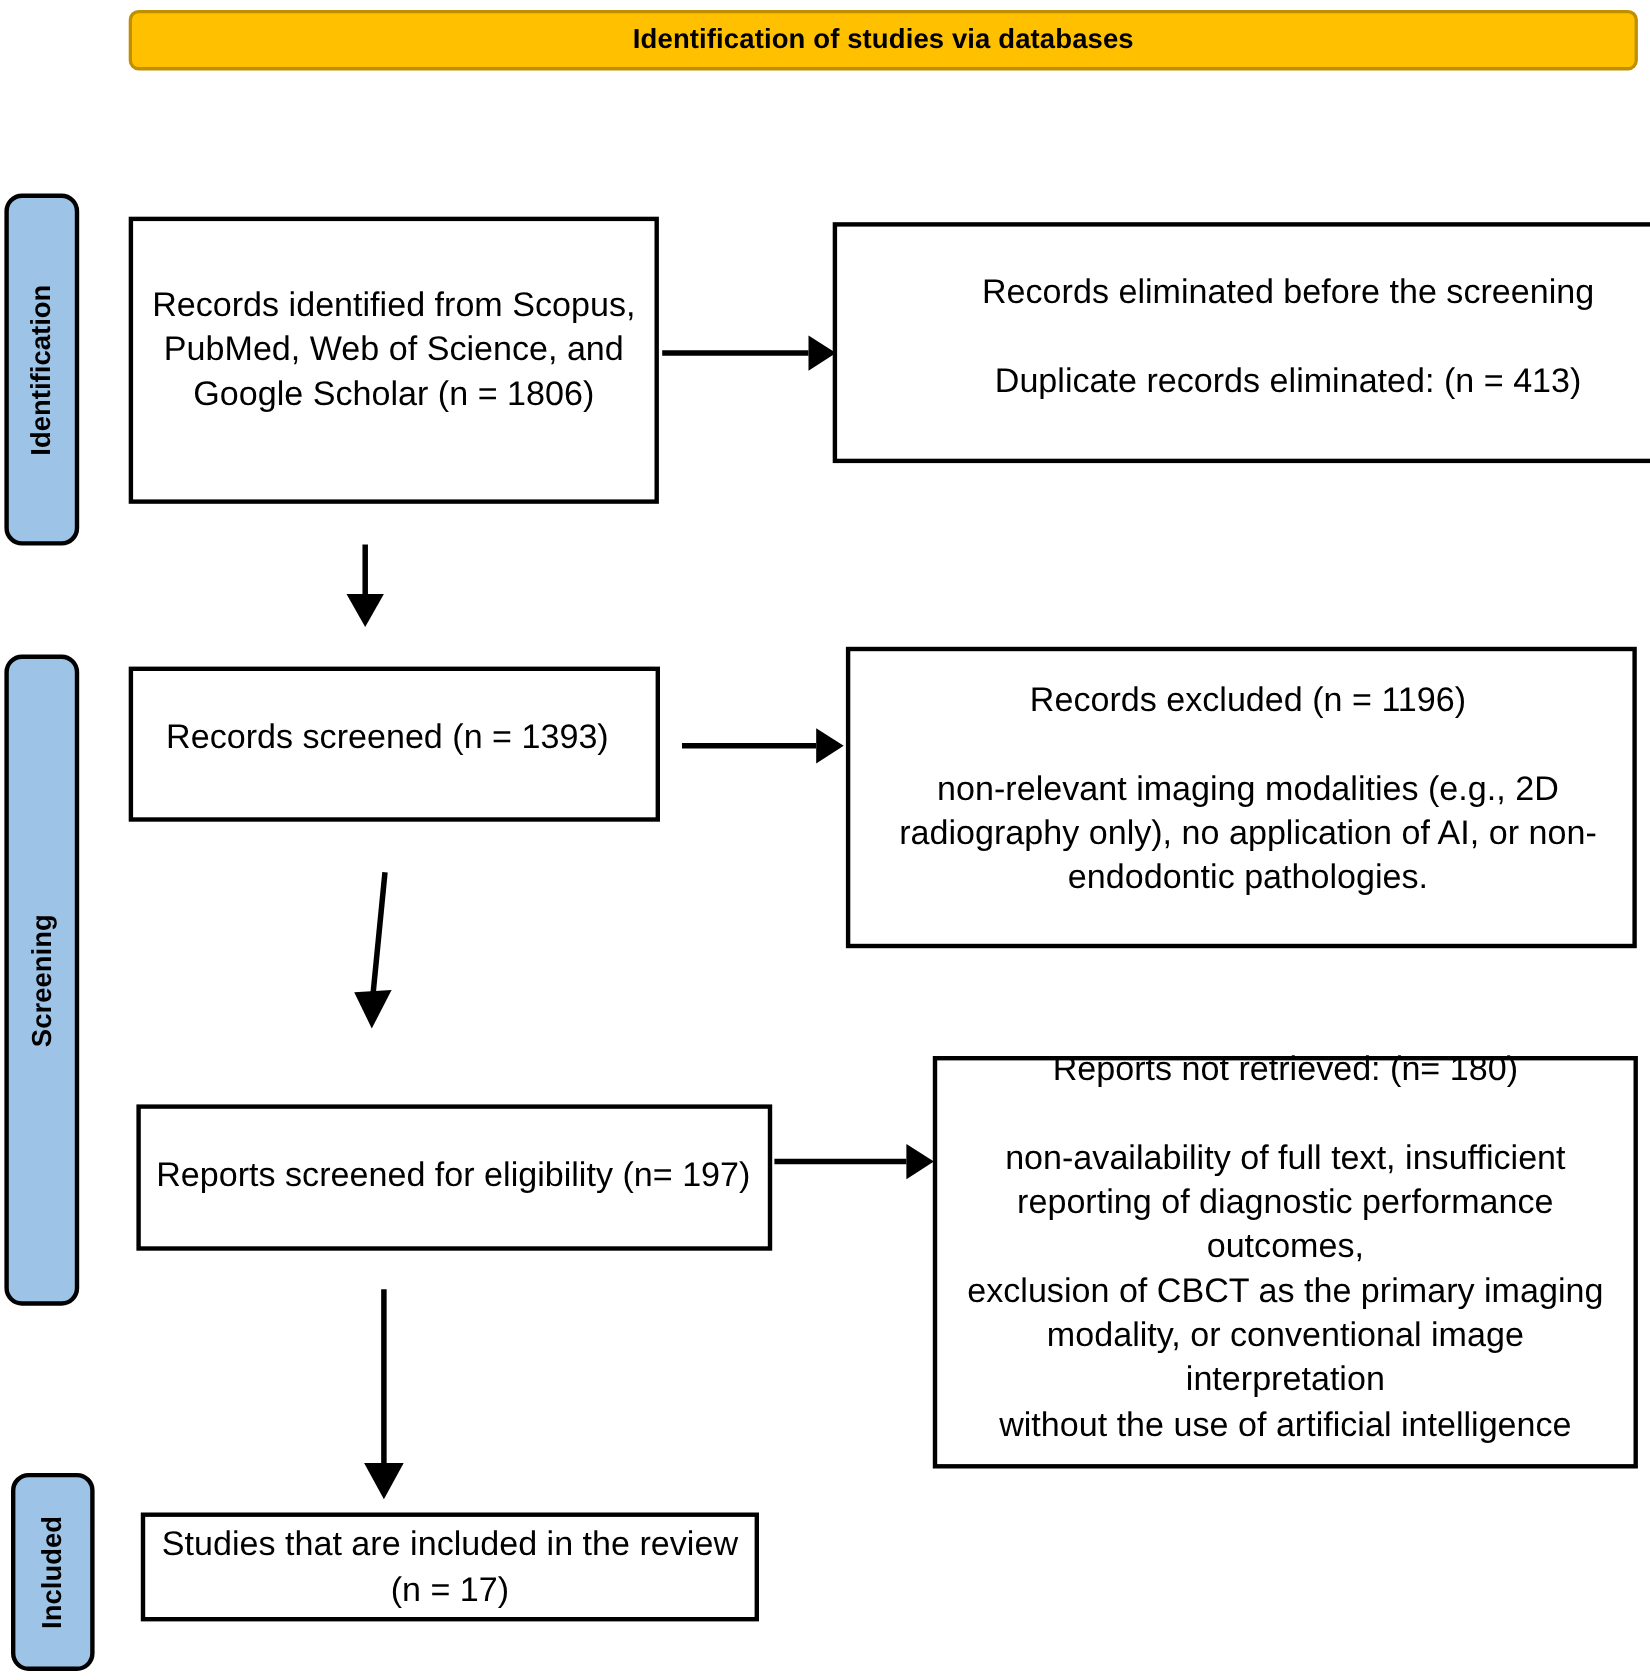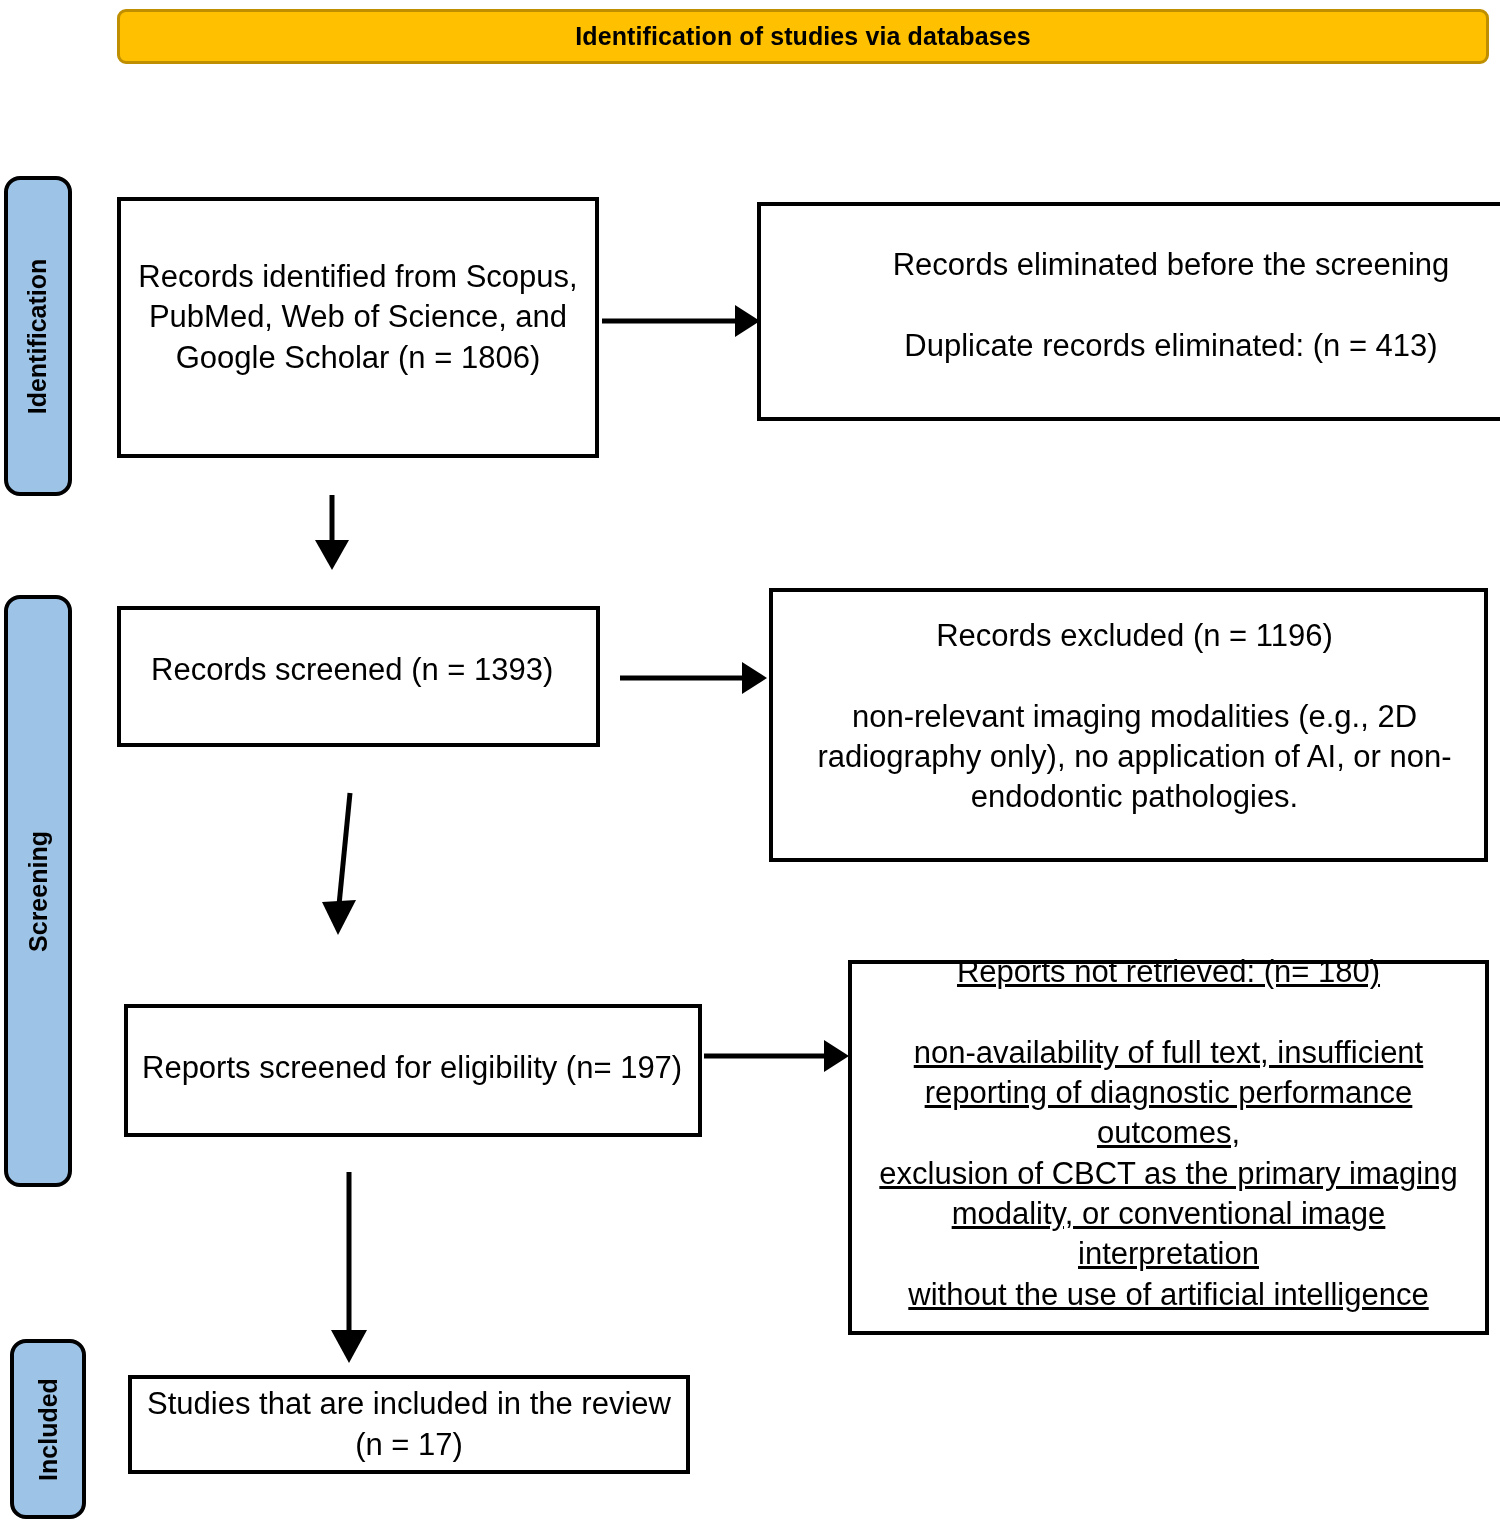--- a/index.html
+++ b/index.html
@@ -83,21 +83,21 @@
   }
   .flow-box.center .box-text { text-align: center; }
   .flow-box.left   .box-text { text-align: left; }
 
   
   #box-identified      { left: 117px;  top: 197px;  width: 482px;  height: 261px; }
   #box-eliminated      { left: 757px;  top: 202px;  width: 828px;  height: 219px; }
   #box-screened        { left: 117px;  top: 606px;  width: 483px;  height: 141px; }
   #box-excluded        { left: 769px;  top: 588px;  width: 719px;  height: 274px; }
   #box-eligibility     { left: 124px;  top: 988px;  width: 578px;  height: 133px; margin-top: 16px; }
-  #box-not-retrieved   { left: 848px;  top: 960px;  width: 641px;  height: 375px; text-decoration: underline; }
+  #box-not-retrieved   { left: 848px;  top: 960px;  width: 641px;  height: 375px; }
   #box-included        { left: 128px;  top: 1375px; width: 562px;  height: 99px; }
 
   
   #box-identified  .box-text { transform: translateY(-10px); }
   #box-eliminated  .box-text { transform: translateY(-6px); }
   #box-screened    .box-text { transform: translateY(-6px); padding-left: 30px; }
   #box-excluded    .box-text { transform: translateY(-8px); margin-left: 12px; }
   #box-eligibility .box-text { transform: translateY(-2px); }
   #box-not-retrieved .box-text { transform: translateY(-14px); }
 

